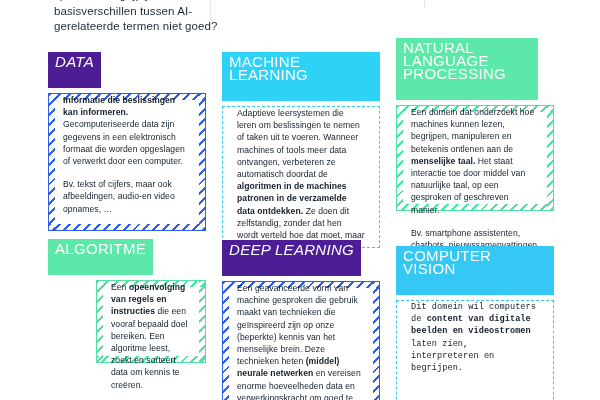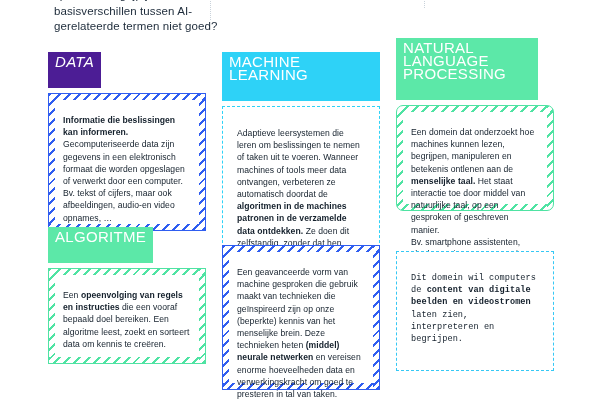--- a/index.html
+++ b/index.html
@@ -60,33 +60,34 @@
     padding: 3px 7px 20px 7px;
     font-size: 15px;
     line-height: 13px;
     letter-spacing: 0.3px;
     color: #ffffff;
     white-space: pre-line;
   }
 
   .card-body {
     margin-top: 5px;
-    padding: 20px 14px 12px 14px;
+    padding: 0 14px 12px 14px;
     font-size: 8.6px;
     line-height: 12.2px;
     color: #14202c;
     letter-spacing: 0.05px;
     box-sizing: border-box;
     background: #ffffff;
   }
 
   .card-body p {
     margin: 0;
   }
   .card-body p + p {
+    margin-top: 11px;
   }
   .card-body b {
     font-weight: bold;
   }
 
   
   .hatch-blue {
     border: 1px solid #2f5df0;
     background-image:
       repeating-linear-gradient(135deg, #2f5df0 0px, #2f5df0 2px, transparent 2px, transparent 7px);
@@ -152,38 +153,40 @@
 
   <div class="card" style="left:222px; top:52px; width:158px;">
     <div class="card-tag tag-cyan">MACHINE LEARNING</div>
     <div class="card-body dash-cyan" style="height:142px;">
       <p><span>Adaptieve leersystemen die leren om beslissingen te nemen of taken uit te voeren. Wanneer machines of tools meer data ontvangen, verbeteren ze automatisch doordat de </span><b>algoritmen in de machines patronen in de verzamelde data ontdekken.</b><span> Ze doen dit zelfstandig, zonder dat hen wordt verteld hoe dat moet, maar met behulp van voorbeelden of suggesties.</span></p>
     </div>
   </div>
 
   <div class="card" style="left:396px; top:38px; width:158px;">
     <div class="card-tag tag-mint" style="width:128px;">NATURAL LANGUAGE PROCESSING</div>
-    <div class="card-body hatch-green" style="height:106px;border-radius:7px;">
+    <div class="card-body hatch-green" style="height:106px;">
       <p><span>Een domein dat onderzoekt hoe machines kunnen lezen, begrijpen, manipuleren en betekenis ontlenen aan de </span><b>menselijke taal.</b><span> Het staat interactie toe door middel van natuurlijke taal, op een gesproken of geschreven manier.</span></p>
       <p><span>Bv. smartphone assistenten, chatbots, nieuwssamenvattingen op basis van duizenden bronnen, …</span></p>
     </div>
   </div>
 
-  <div class="card" style="left:48px; top:227px; width:158px;">
+  <div class="card" style="left:48px; top:239px; width:158px;">
     <div class="card-tag tag-mint">ALGORITME</div>
-    <div class="card-body hatch-green" style="height:96px;">
+    <div class="card-body hatch-green" style="height:83px;margin-left:48px;">
       <p><span>Een </span><b>opeenvolging van regels en instructies</b><span> die een vooraf bepaald doel bereiken. Een algoritme leest, zoekt en sorteert data om kennis te creëren.</span></p>
     </div>
   </div>
 
   <div class="card" style="left:222px; top:240px; width:158px;">
+    <div class="card-tag tag-blue">DEEP LEARNING</div>
     <div class="card-body hatch-blue" style="height:145px;">
       <p><span>Een geavanceerde vorm van machine gesproken die gebruik maakt van technieken die geïnspireerd zijn op onze (beperkte) kennis van het menselijke brein. Deze technieken heten </span><b>(middel) neurale netwerken</b><span> en vereisen enorme hoeveelheden data en verwerkingskracht om goed te presteren in tal van taken.</span></p>
     </div>
   </div>
 
   <div class="card" style="left:396px; top:246px; width:158px;">
+    <div class="card-tag tag-cyan2">COMPUTER VISION</div>
     <div class="card-body dash-cyan-thin" style="height:120px;font-family:Liberation Mono, monospace;">
       <p><span>Dit domein wil computers de </span><b>content van digitale beelden en videostromen</b><span> laten zien, interpreteren en begrijpen.</span></p>
     </div>
   </div>
 
 </div>
 
 </body></html>

